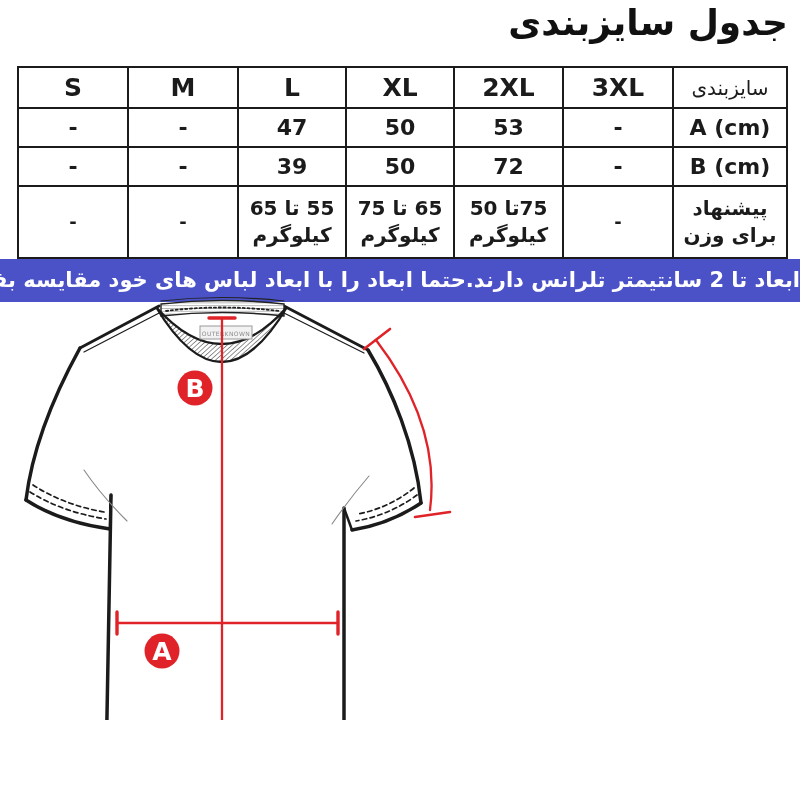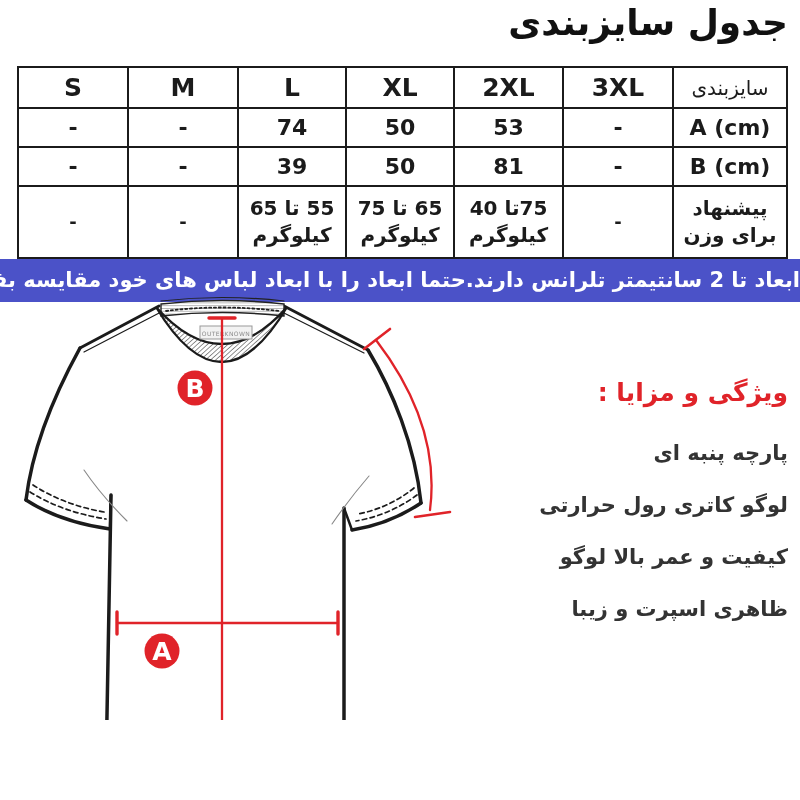--- a/index.html
+++ b/index.html
@@ -61,41 +61,41 @@
         <th>XL</th>
         <th>2XL</th>
         <th>3XL</th>
         <th class="fa">سایزبندی</th>
       </tr>
     </thead>
     <tbody>
       <tr class="r-dim">
         <td>-</td>
         <td>-</td>
-        <td>74</td>
+        <td>47</td>
         <td>50</td>
         <td>53</td>
         <td>-</td>
         <td>A (cm)</td>
       </tr>
       <tr class="r-dim">
         <td>-</td>
         <td>-</td>
         <td>39</td>
         <td>50</td>
-        <td>81</td>
+        <td>72</td>
         <td>-</td>
         <td>B (cm)</td>
       </tr>
       <tr class="r-weight">
         <td>-</td>
         <td>-</td>
         <td class="fa">55 تا 65 کیلوگرم</td>
         <td class="fa">65 تا 75 کیلوگرم</td>
-        <td class="fa">75تا 40 کیلوگرم</td>
+        <td class="fa">75تا 50 کیلوگرم</td>
         <td>-</td>
         <td class="fa">پیشنهاد برای وزن</td>
       </tr>
     </tbody>
   </table>
 
   <div class="banner">ابعاد تا 2 سانتیمتر تلرانس دارند.حتما ابعاد را با ابعاد لباس های خود مقایسه بفرمایید.</div>
 
   <svg class="diagram" viewBox="0 295 480 505" width="480" height="505" xmlns="http://www.w3.org/2000/svg">
     <defs>
@@ -168,23 +168,14 @@
     <g>
       <circle cx="195" cy="388" r="17.5" fill="#e02329"></circle>
       <text x="195" y="396.5" font-size="25" font-weight="bold" fill="#ffffff" text-anchor="middle" font-family="DejaVu Sans, sans-serif">B</text>
     </g>
     <g>
       <circle cx="162" cy="651" r="17.5" fill="#e02329"></circle>
       <text x="162" y="659.5" font-size="25" font-weight="bold" fill="#ffffff" text-anchor="middle" font-family="DejaVu Sans, sans-serif">A</text>
     </g>
   </svg>
 
-  <div class="features">
-    <p class="heading">ویژگی و مزایا :</p>
-    <ul>
-      <li>پارچه پنبه ای</li>
-      <li>لوگو کاتری رول حرارتی</li>
-      <li>کیفیت و عمر بالا لوگو</li>
-      <li>ظاهری اسپرت و زیبا</li>
-    </ul>
-  </div>
 
 </div>
 
 </body></html>

